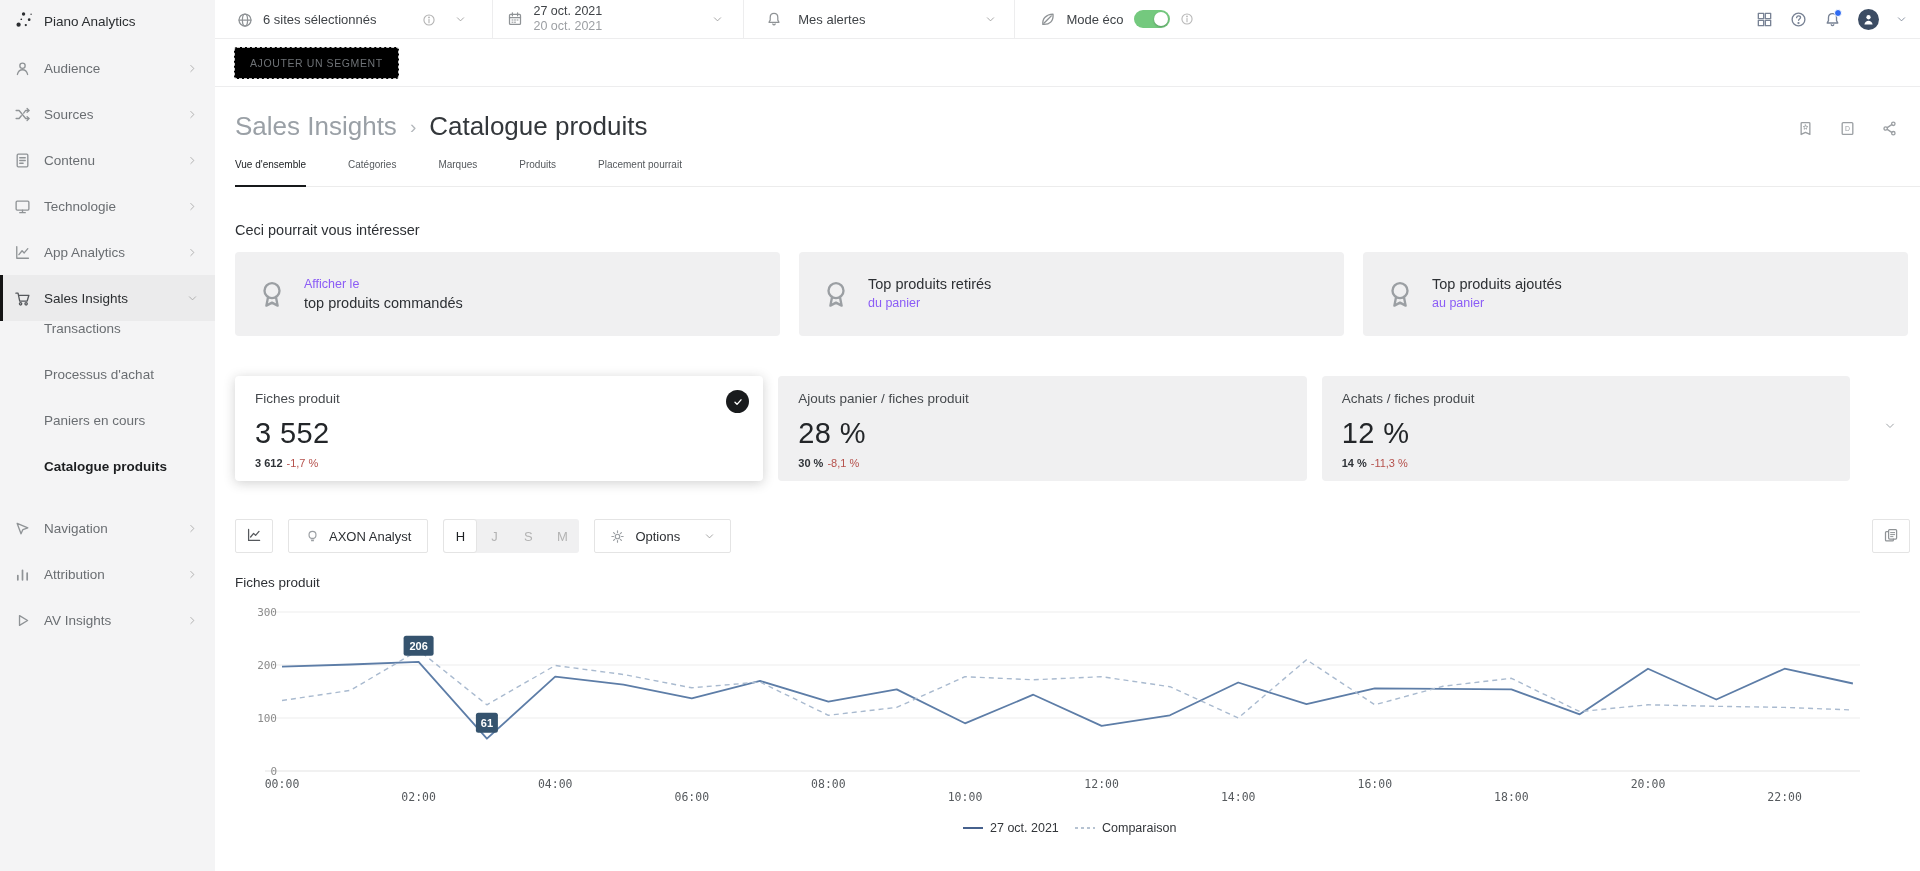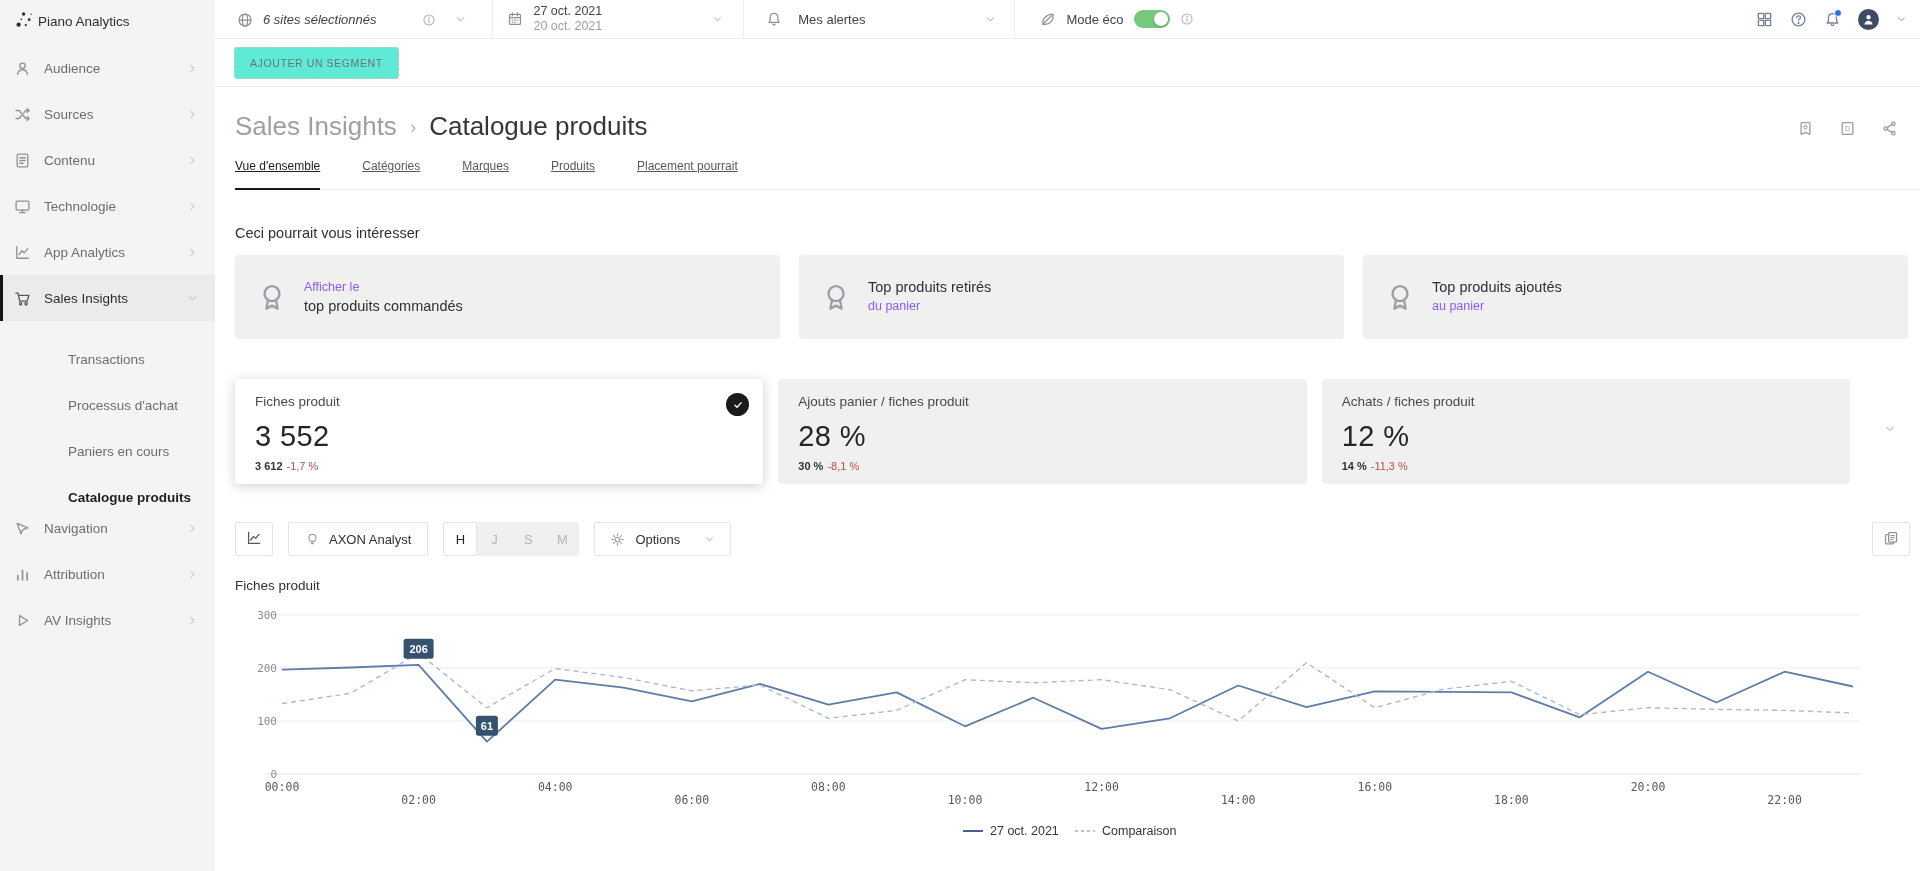--- a/index.html
+++ b/index.html
@@ -1,40 +1,40 @@
 <!DOCTYPE html>
 <html><head>
 <meta charset="utf-8">
 <style>
   * { margin:0; padding:0; box-sizing:border-box; }
   html,body { width:1920px; height:871px; overflow:hidden; background:#fff;
     font-family:"Liberation Sans", sans-serif; color:#3c3f43; }
 
   
   .sidebar { position:absolute; left:0; top:0; width:215px; height:871px; background:#f4f4f5; }
-  .logo-row { height:42px; display:flex; align-items:center; gap:5px; padding-left:15px; }
+  .logo-row { height:42px; display:flex; align-items:center; gap:11px; padding-left:15px; }
   .logo-label { font-size:13.5px; color:#2b2e31; }
   .nav { margin-top:3px; }
   .nav-item { height:46px; display:flex; align-items:center; gap:13px; padding:0 17px 0 14px;
     color:#6a6e72; font-size:13.5px; cursor:pointer; }
   .nav-item .nav-ic { color:#8f9396; display:flex; }
   .nav-item .chev { margin-left:auto; color:#a8a8a8; display:flex; }
   .nav-item.active { background:#ebebec; border-left:3px solid #141414; padding-left:11px; color:#2b2e31; }
   .nav-item.active .nav-ic { color:#55585c; }
-  .sub-item { height:46px; display:flex; align-items:flex-end; padding-left:68px;
+  .sub-item { height:46px; display:flex; align-items:flex-start; padding-left:44px;
     color:#6a6e72; font-size:13.5px; cursor:pointer; }
   .sub-item.active { color:#1c1e20; font-weight:700; }
 
   
   .main { position:absolute; left:215px; top:0; width:1705px; height:871px; background:#fff; }
 
   .topbar { height:39px; display:flex; align-items:stretch; border-bottom:1px solid #ededee; font-size:13px; color:#3f4347; }
   .tb-sec { display:flex; align-items:center; border-right:1px solid #ededee; }
   .tb-sec .ic { display:flex; color:#8f9396; }
-  .sec-sites { padding:1px 26px 0 22px; gap:10px;font-style:italic; }
+  .sec-sites { padding:1px 26px 0 22px; gap:10px; }
   .sec-sites .info { margin-left:36px; color:#b2b2b2; }
   .sec-sites .chev { margin-left:9px; color:#9a9a9a; }
   .sec-date { padding:0 20px 0 14px; gap:10px; }
   .date-block { line-height:15px; font-size:12.5px; }
   .date-main { color:#3f4347; }
   .date-sub { color:#9c9fa3; }
   .sec-date .chev { margin-left:100px; color:#9a9a9a; }
   .sec-alerts { padding:0 18px 0 22px; gap:16px; }
   .sec-alerts .chev { margin-left:104px; color:#9a9a9a; }
   .sec-eco { padding-left:24px; gap:10px; border-right:none; }
@@ -42,33 +42,33 @@
   .toggle .knob { position:absolute; right:2px; top:2px; width:14px; height:14px; border-radius:50%; background:#fff; box-shadow:0 1px 2px rgba(0,0,0,.25); }
   .sec-eco .info { color:#b8b8b8; }
   .tb-right { margin-left:auto; display:flex; align-items:center; gap:17px; padding-right:13px; }
   .tb-right .ic { color:#788294; display:flex; cursor:pointer; }
   .has-dot { position:relative; }
   .has-dot::after { content:""; position:absolute; top:-2px; right:-1px; width:6px; height:6px;
     border-radius:50%; background:#2f6bf2; border:1.5px solid #fff; }
   .avatar { width:21px; height:21px; border-radius:50%; background:#3c4c63; display:flex; align-items:center; justify-content:center; cursor:pointer; }
 
   .segment-row { height:48px; border-bottom:1px solid #ededee; display:flex; align-items:center; padding-left:19px; }
-  .btn-segment { border:1px dashed #c9c9c9; border-radius:3px; background:#5eead4; color:#6e7276;
+  .btn-segment { border:1px dashed #c9c9c9; border-radius:3px; background:#000000; color:#6e7276;
     font-size:10.5px; letter-spacing:.6px; padding:9px 15px; cursor:pointer; font-family:inherit; }
 
   .content { position:relative; padding-left:20px; }
   .breadcrumb { margin-top:24px; display:flex; align-items:center; gap:13px; font-size:26px; font-weight:400; }
   .bc-parent { color:#9aa0a6; cursor:pointer; }
   .bc-sep { color:#b4b8bc; font-size:19px; }
   .bc-current { color:#33373b; }
   .page-actions { position:absolute; top:9px; right:22px; display:flex; gap:25px; color:#9b9fa3; }
   .page-actions .ic { display:flex; cursor:pointer; }
 
   .tabs { display:flex; gap:42px; margin-top:17px; border-bottom:1px solid #ececec; }
-  .tab { padding-bottom:15px; font-size:12px; color:#55595d; cursor:pointer;text-decoration:underline; }
+  .tab { padding-bottom:15px; font-size:10px; color:#55595d; cursor:pointer; }
   .tab.active { color:#202326; border-bottom:2px solid #17191b; margin-bottom:-1px; }
 
   .sug-title { margin-top:35px; font-size:14.5px; color:#2d3034; }
   .cards-row { display:flex; gap:19px; margin-top:14px; padding-right:12px; }
   .sug-card { flex:1; height:84px; background:#f0f0f1; border-radius:4px; display:flex; align-items:center;
     gap:17px; padding-left:22px; cursor:pointer; }
   .medal { color:#9b9fa3; display:flex; }
   .sug-lines { line-height:19px; }
   .sug-strong { font-size:14.5px; color:#2d3034; }
   .sug-muted { font-size:12.5px; color:#8b5cf6; }

